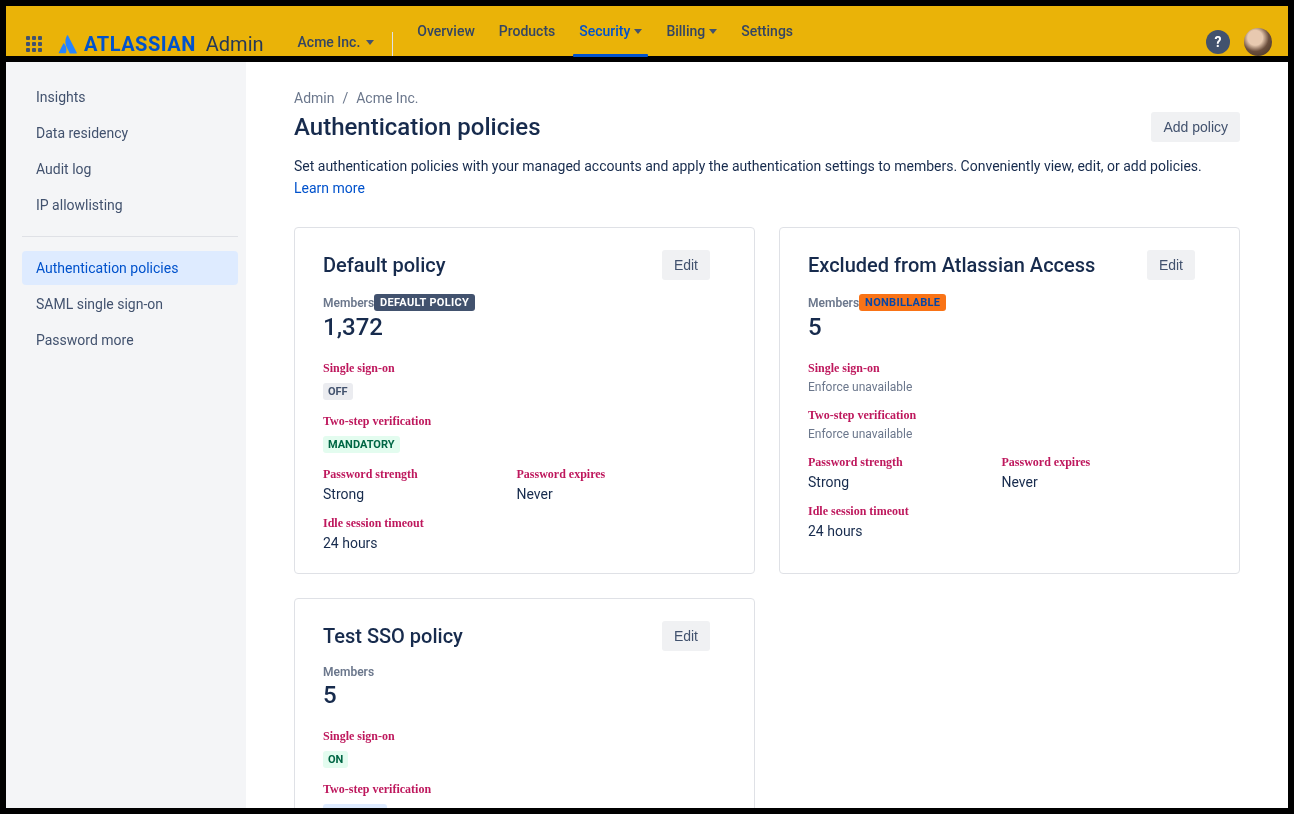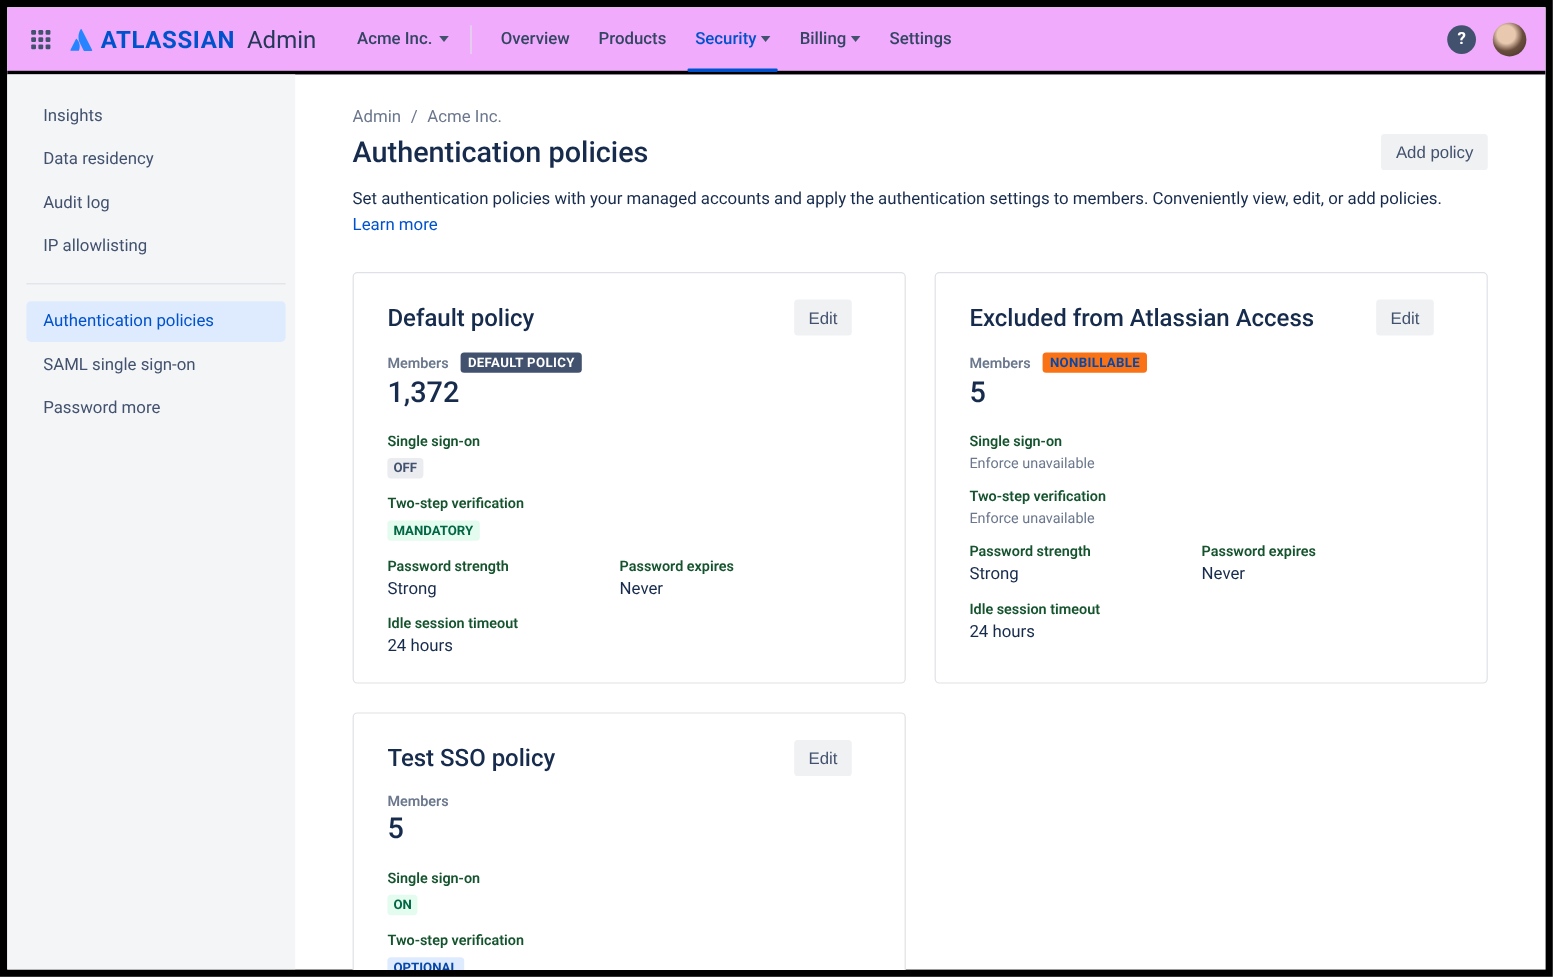--- a/index.html
+++ b/index.html
@@ -13,24 +13,24 @@
     .app-frame {
       position: absolute;
       top: 6px; left: 6px; right: 6px; bottom: 6px;
       background: #fff;
       overflow: hidden;
     }
     
     .header {
       height: 56px;
       display: flex;
-      align-items: center;
+      align-items: flex-end;
       padding: 0 16px;
-      border-bottom: 3px solid #000000;
-      background: #f0abfc;
+      border-bottom: 6px solid #000000;
+      background: #eab308;
     }
     .app-switcher {
       width: 24px; height: 24px;
       display: grid;
       grid-template-columns: repeat(3, 4px);
       grid-template-rows: repeat(3, 4px);
       gap: 2px;
       align-content: center;
       justify-content: center;
       cursor: pointer;
@@ -130,28 +130,28 @@
     .desc a { color: #0052cc; text-decoration: none; cursor:pointer; }
     .cards { display: grid; grid-template-columns: 1fr 1fr; gap: 24px; }
     .card {
       border: 1px solid #dfe1e6;
       border-radius: 4px;
       padding: 22px 44px 22px 28px;
       background:#fff;
     }
     .card-head { display:flex; align-items:center; justify-content:space-between; margin-bottom: 14px; }
     .card-title { font-size: 20px; font-weight: 500; color: #172b4d; }
-    .members-row { display:flex; align-items:center; gap:10px; }
+    .members-row { display:flex; align-items:center; }
     .label-sm { font-size: 12px; font-weight: 600; color: #6b778c; }
     .badge { font-size: 11px; font-weight: 700; padding: 2px 6px; border-radius: 3px; letter-spacing: 0.3px; }
     .badge-dark { background: #42526e; color: #fff; }
     .badge-blue { background: #f97316; color: #0747a6; }
     .big-num { font-size: 24px; font-weight: 500; color: #172b4d; margin-top: 2px; margin-bottom: 20px; }
     .field { margin-bottom: 14px; }
-    .field-label { font-size: 12px; font-weight: 600; color: #14532d; margin-bottom: 4px; }
+    .field-label { font-size: 12px; font-weight: 600; color: #be185d; margin-bottom: 4px; font-family: Liberation Serif, serif; }
     .field-value { font-size: 14px; color: #172b4d; }
     .field-sub { font-size: 12px; color: #6b778c; margin-top:2px; }
     .lozenge { display:inline-block; font-size: 11px; font-weight: 700; padding: 2px 5px; border-radius: 3px; margin-top:3px; }
     .loz-off { background: #ebecf0; color: #42526e; }
     .loz-green { background: #e3fcef; color: #006644; }
     .loz-blue { background: #deebff; color: #0747a6; }
     .two-col { display:grid; grid-template-columns: 1fr 1fr; }
     .spacer-card { visibility:hidden; }
   </style>
 </head>

